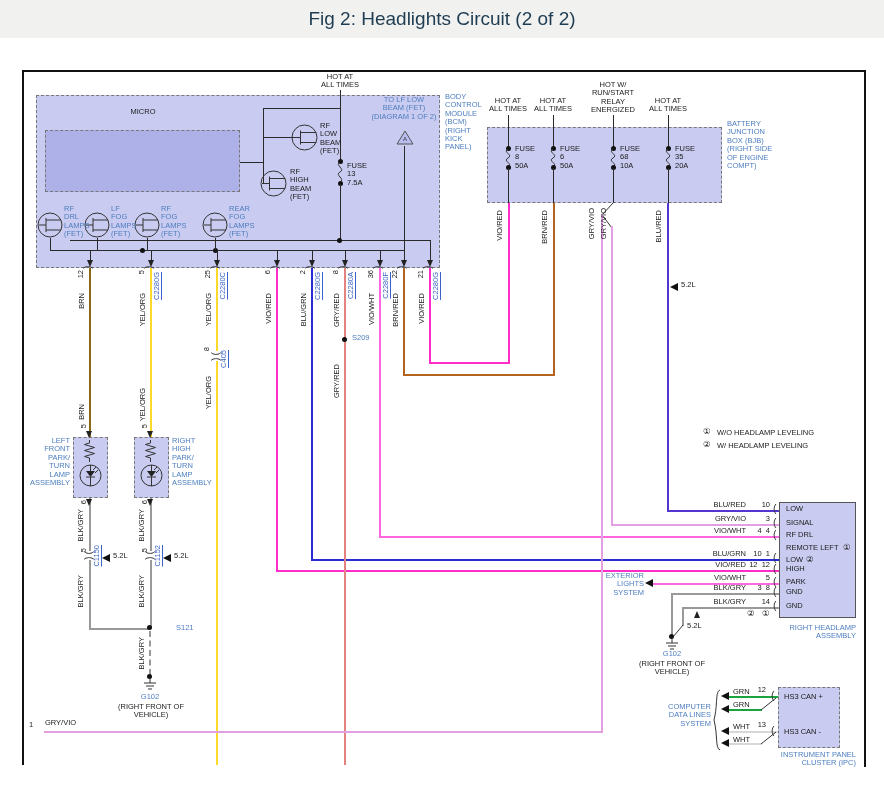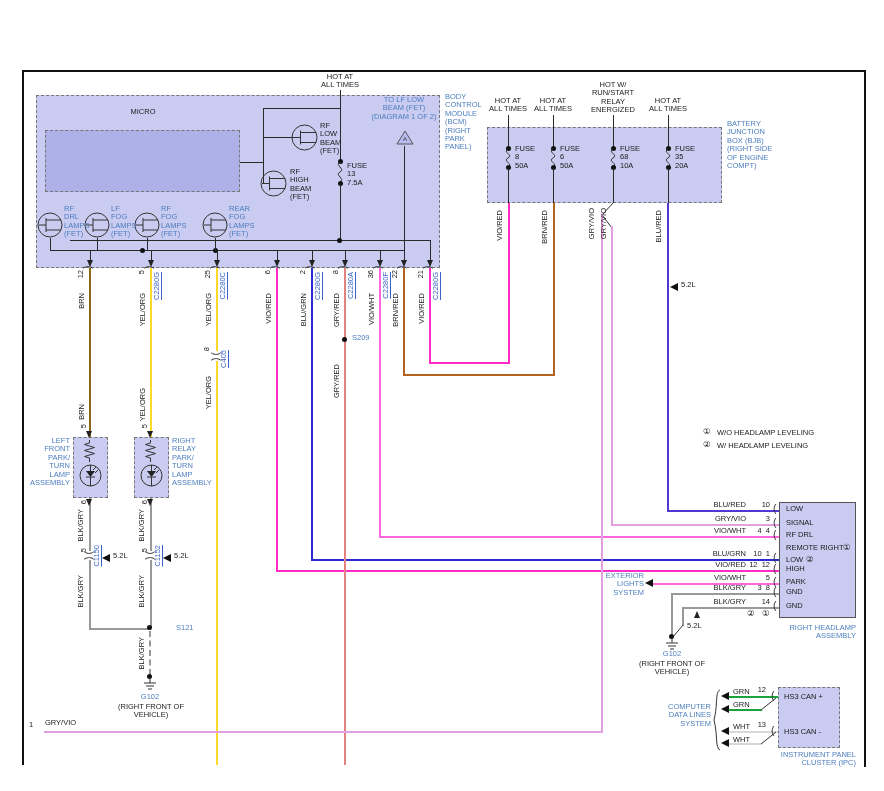--- a/index.html
+++ b/index.html
@@ -30,20 +30,23 @@
   .c-blu{background:#2b2bd6}.c-sal{background:#e2837f}.c-vwh{background:#ff66e0}
   .c-brd{background:#b2641f}.c-gvi{background:#e2a0e2}.c-bre{background:#5336d2}
   .c-gry{background:#999}.c-grn{background:#1ca43c}.c-wht{background:#d8d8d8}
   .dashv{position:absolute;width:0;border-left:2px dashed #999}
   .brd{position:absolute;background:#111}
 </style>
 </head>
 <body>
 
 <div id="page">
+  <div id="titlebar">
+    <div id="title">Fig 2: Headlights Circuit (2 of 2)</div>
+  </div>
 
   <div class="brd" style="left:22px;top:70px;width:844px;height:2px"></div>
   <div class="brd" style="left:22px;top:70px;width:2px;height:695px"></div>
   <div class="brd" style="left:864px;top:70px;width:2px;height:697px"></div>
 
   <div class="box" style="left:36px;top:95px;width:404px;height:173px"></div>
   <div class="box" style="left:45px;top:130px;width:195px;height:62px;background:#aeb0e8"></div>
   <div class="box" style="left:487px;top:127px;width:235px;height:76px"></div>
   <div class="box" style="left:73px;top:437px;width:35px;height:61px"></div>
   <div class="box" style="left:134px;top:437px;width:35px;height:61px"></div>
@@ -311,21 +314,21 @@
 13
 7.5A</div>
   <div class="lbl ctr b" style="left:360px;top:96px;width:88px">TO LF LOW
 BEAM (FET)
 (DIAGRAM 1 OF 2)</div>
   <div class="lbl b" style="left:445px;top:93px">BODY
 CONTROL
 MODULE
 (BCM)
 (RIGHT
-PARK
+KICK
 PANEL)</div>
   <div class="lbl b" style="left:64px;top:205px">RF
 DRL
 LAMPS
 (FET)</div>
   <div class="lbl b" style="left:111px;top:205px">LF
 FOG
 LAMPS
 (FET)</div>
   <div class="lbl b" style="left:161px;top:205px">RF
@@ -423,21 +426,21 @@
   <div class="lbl" style="left:174px;top:552px">5.2L</div>
   <div class="lbl" style="left:687px;top:622px">5.2L</div>
 
   <div class="lbl b rt" style="left:28px;top:437px;width:42px">LEFT
 FRONT
 PARK/
 TURN
 LAMP
 ASSEMBLY</div>
   <div class="lbl b" style="left:172px;top:437px;width:46px">RIGHT
-RELAY
+HIGH
 PARK/
 TURN
 LAMP
 ASSEMBLY</div>
   <div class="lbl b" style="left:352px;top:334px">S209</div>
   <div class="lbl b" style="left:176px;top:624px">S121</div>
   <div class="lbl b ctr" style="left:133px;top:693px;width:34px">G102</div>
   <div class="lbl ctr" style="left:107px;top:703px;width:88px">(RIGHT FRONT OF
 VEHICLE)</div>
   <div class="lbl b ctr" style="left:655px;top:650px;width:34px">G102</div>
@@ -457,21 +460,21 @@
   <div class="lbl rt" style="left:698px;top:574px;width:48px">VIO/WHT</div>
   <div class="lbl rt pinh" style="left:744px;top:574px;width:26px">5</div>
   <div class="lbl rt" style="left:698px;top:584px;width:48px">BLK/GRY</div>
   <div class="lbl rt pinh" style="left:740px;top:584px;width:30px">3  8</div>
   <div class="lbl rt" style="left:698px;top:598px;width:48px">BLK/GRY</div>
   <div class="lbl rt pinh" style="left:744px;top:598px;width:26px">14</div>
 
   <div class="lbl" style="left:786px;top:505px">LOW</div>
   <div class="lbl" style="left:786px;top:519px">SIGNAL</div>
   <div class="lbl" style="left:786px;top:531px">RF DRL</div>
-  <div class="lbl" style="left:786px;top:544px">REMOTE RIGHT</div>
+  <div class="lbl" style="left:786px;top:544px">REMOTE LEFT</div>
   <div class="lbl" style="left:843px;top:543px;font-size:8.5px">①</div>
   <div class="lbl" style="left:786px;top:556px">LOW</div>
   <div class="lbl" style="left:806px;top:555px;font-size:8.5px">②</div>
   <div class="lbl" style="left:786px;top:565px">HIGH</div>
   <div class="lbl" style="left:786px;top:578px">PARK</div>
   <div class="lbl" style="left:786px;top:588px">GND</div>
   <div class="lbl" style="left:786px;top:602px">GND</div>
   <div class="lbl" style="left:747px;top:609px;font-size:8.5px">②</div>
   <div class="lbl" style="left:762px;top:609px;font-size:8.5px">①</div>
   <div class="lbl b rt" style="left:756px;top:624px;width:100px">RIGHT HEADLAMP

